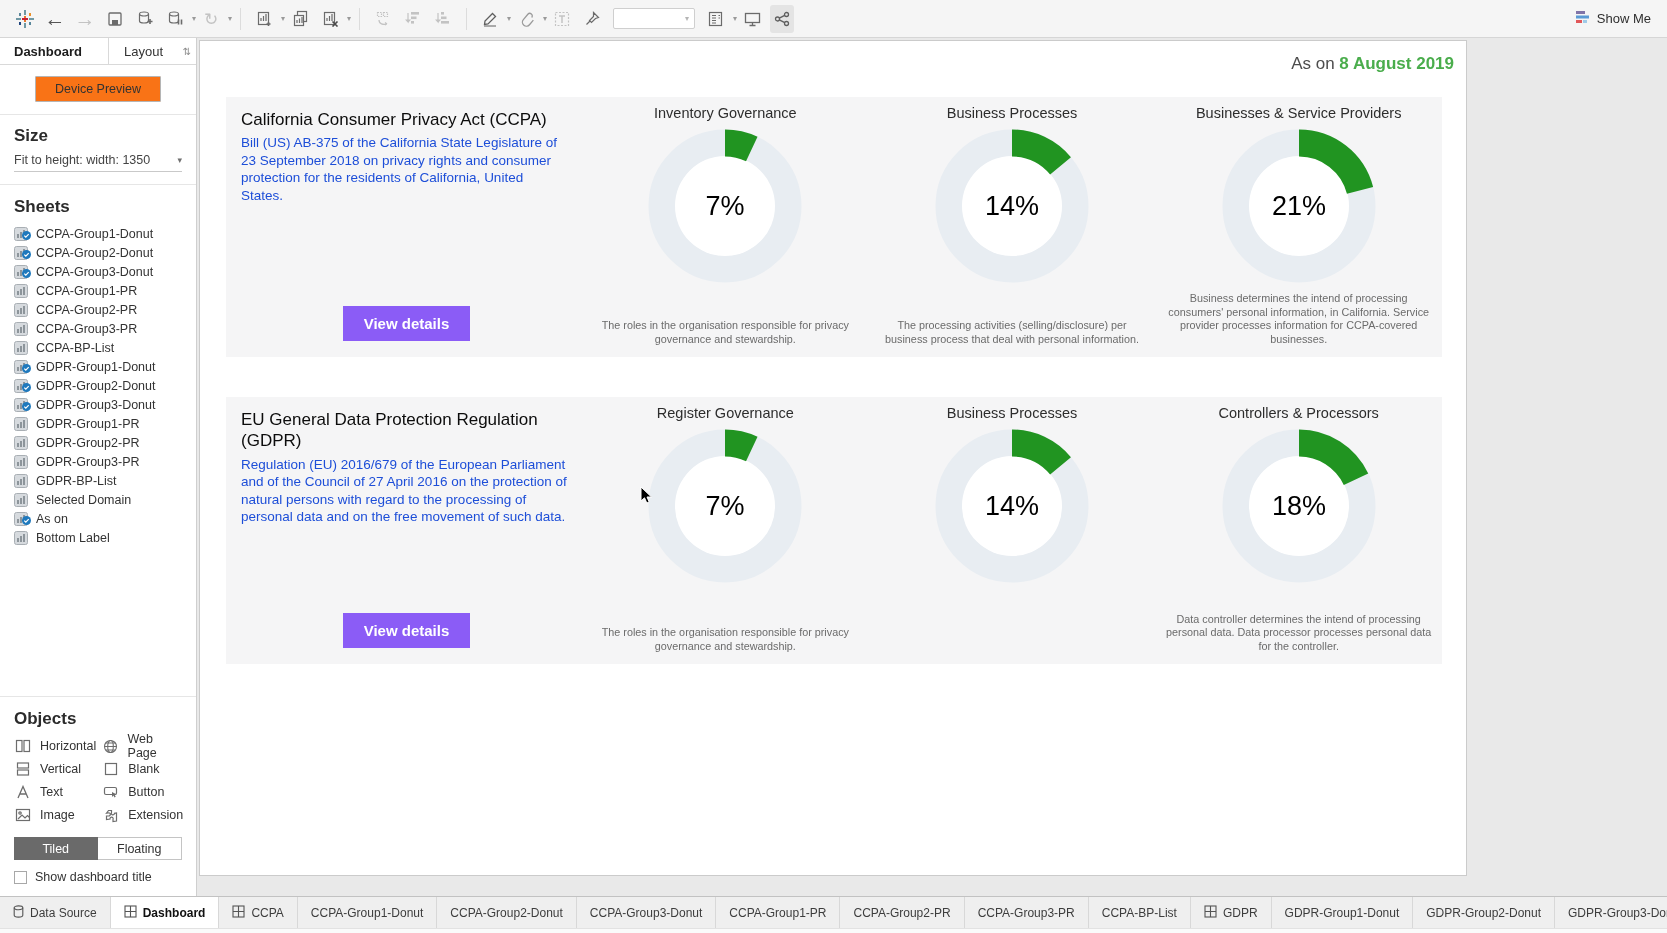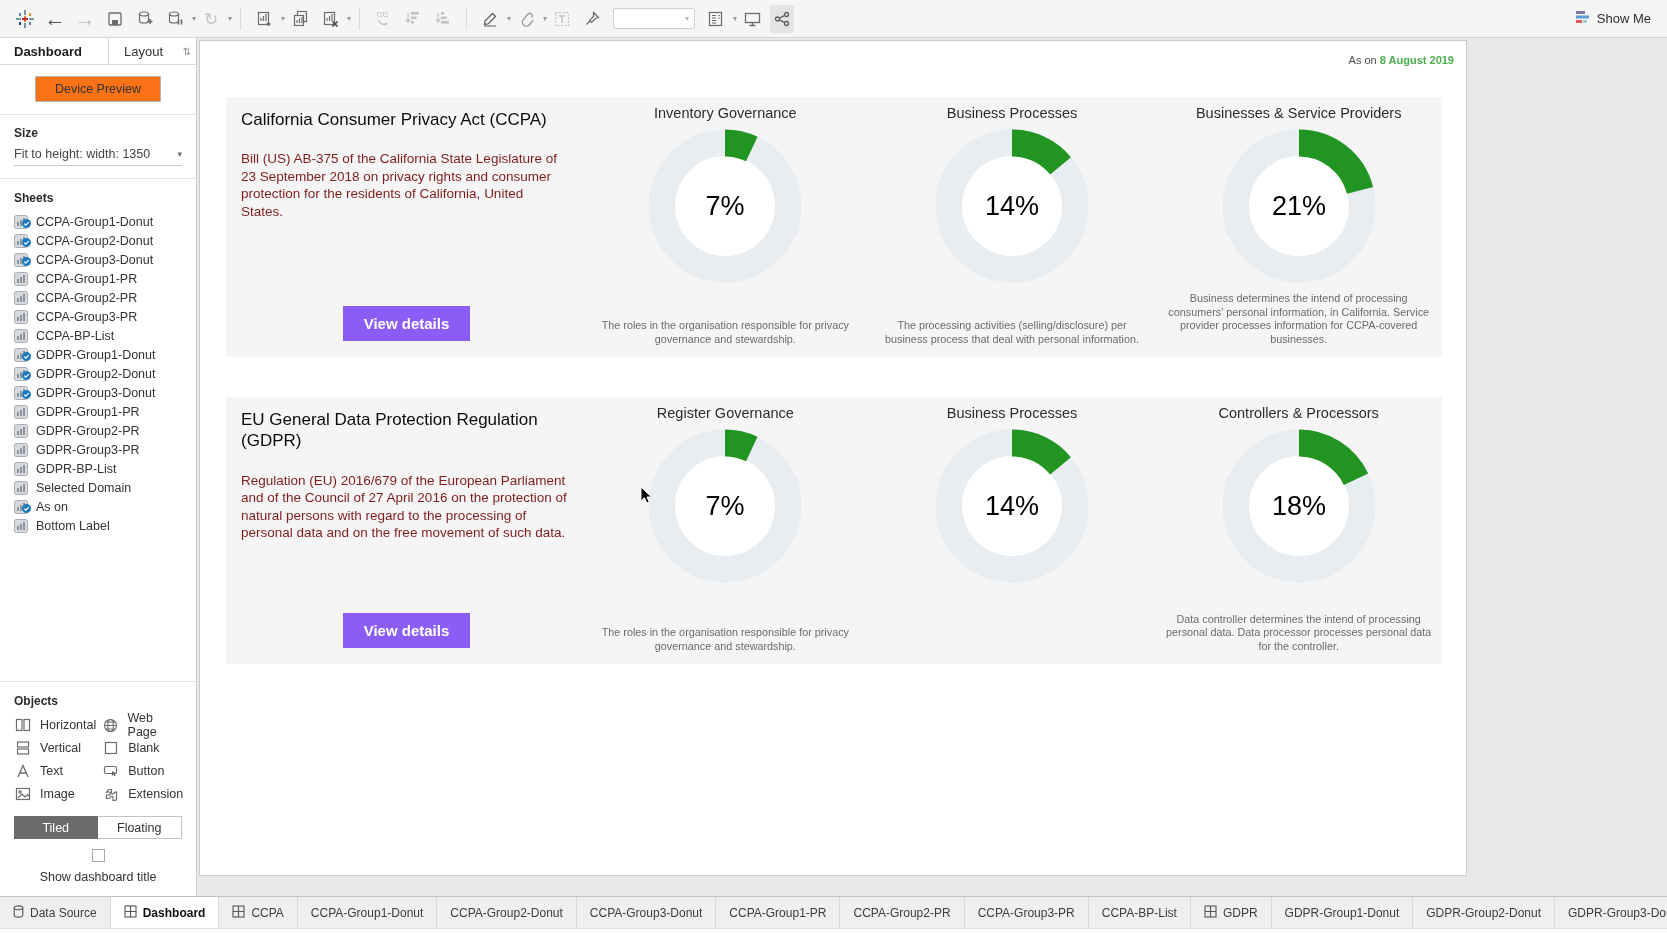--- a/index.html
+++ b/index.html
@@ -24,55 +24,55 @@
   #sidebar { position:absolute; left:0; top:38px; width:197px; bottom:37px; background:#fff;
              border-right:1px solid #cfcfcf; display:flex; flex-direction:column; }
   .side-tabs { height:27px; display:flex; align-items:stretch; border-bottom:1px solid #d9d9d9; }
   .side-tab { display:flex; align-items:center; font-size:13px; color:#1c1c1c; }
   .side-tab.active { font-weight:bold; padding-left:14px; flex:1; }
   .side-tab.inactive { width:70px; justify-content:center; border-left:1px solid #d9d9d9; color:#333; }
   .pane-collapse { width:18px; display:flex; align-items:center; justify-content:center; color:#8a8a8a; font-size:10px; }
   .device-preview-wrap { padding:11px 0 12px; display:flex; justify-content:center; border-bottom:1px solid #e6e6e6; }
   .device-preview { border:1px solid #b5b5b5; background:#f97316; font-size:12.5px; color:#333; padding:5px 19px; border-radius:1px; }
   .size-sec { padding:11px 14px 12px; border-bottom:1px solid #e6e6e6; }
-  .sec-label { font-size:12px; font-weight:bold; color:#2b2b2b; }
+  .sec-label { font-size:17px; font-weight:bold; color:#2b2b2b; }
   .size-value { margin-top:7px; display:flex; align-items:center; justify-content:space-between;
                 border-bottom:1px solid #c9c9c9; padding-bottom:4px; font-size:12.5px; color:#444; }
   .size-value .caret { font-size:9px; color:#707070; }
   .sheets-sec { padding:12px 0 0 14px; flex:0 0 auto; }
   #sheets-list { margin-top:7px; }
   .sheet-item { display:flex; align-items:center; height:19px; gap:8px; cursor:default; }
   .sheet-ic { position:relative; width:14px; height:14px; flex:0 0 14px; }
   .sheet-ic .badge { position:absolute; right:-3px; bottom:-3px; }
   .sheet-label { font-size:12.5px; color:#333; white-space:nowrap; }
   .side-spacer { flex:1 1 auto; }
   .objects-sec { border-top:1px solid #e6e6e6; padding:12px 14px 0; }
   #objects-grid { margin-top:9px; display:grid; grid-template-columns:1fr 1fr; row-gap:7px; column-gap:6px; }
   .obj-item { display:flex; align-items:center; gap:9px; font-size:12.5px; color:#333; height:16px; }
   .obj-ic { width:17px; display:flex; justify-content:center; color:#6d6d6d; }
   .tile-toggle { display:flex; margin:14px 14px 0; height:23px; }
   .tile-btn { flex:1; display:flex; align-items:center; justify-content:center; font-size:12.5px; }
   .tile-btn.active { background:#6a6a6a; color:#fff; }
   .tile-btn.inactive { background:#fff; color:#333; border:1px solid #c4c4c4; border-left:none; }
-  .show-title-row { display:flex; align-items:center; gap:8px; margin:10px 14px 12px; font-size:12.5px; color:#333;flex-direction:column; }
+  .show-title-row { display:flex; align-items:center; gap:8px; margin:10px 14px 12px; font-size:12.5px; color:#333; }
   .checkbox { width:13px; height:13px; border:1px solid #a8a8a8; background:#fff; }
 
   
   #main { position:absolute; left:198px; top:38px; right:0; bottom:37px; background:#e9e9e9; }
   #canvas { position:absolute; left:1px; top:2px; width:1268px; height:836px; background:#fff; border:1px solid #cbcbcb; }
   #dash-title { position:absolute; left:13px; top:9px; font-size:25px; color:#111; }
-  #as-on { position:absolute; right:12px; top:13px; font-size:11px; color:#4d4d4d; }
+  #as-on { position:absolute; right:12px; top:13px; font-size:17px; color:#4d4d4d; }
   #as-on .date { color:#4aad4c; font-weight:bold; }
 
   .section-card { position:absolute; left:26px; width:1216px; background:#f5f5f6; display:flex; }
   #card-ccpa { top:56px; height:260px; }
   #card-gdpr { top:356px; height:267px; }
   .text-col { width:356px; display:flex; flex-direction:column; padding:12px 10px 16px 15px; }
   .sec-heading { font-size:17px; color:#0c0c0c; line-height:1.25; }
-  .sec-desc { margin-top:20px; font-size:13.5px; color:#7f1d1d; line-height:1.3; padding-right:4px; }
+  .sec-desc { margin-top:4px; font-size:13.5px; color:#1d4ed8; line-height:1.3; padding-right:4px; }
   .view-details { margin-top:auto; align-self:center; background:#8b5cf6; color:#fff; border:none;
                   font-size:15px; font-weight:bold; padding:9px 21px; font-family:inherit; }
   .donut-col { flex:1; display:flex; flex-direction:column; align-items:center; padding:8px 6px 10px; }
   .donut-title { font-size:14.5px; color:#2d2d2d; }
   .donut-col svg.donut { margin-top:6px; }
   .donut-caption { margin-top:auto; font-size:10.8px; color:#6b6b6b; line-height:1.28; text-align:center; max-width:300px; }
 
   
   #tabbar { position:absolute; left:0; right:0; bottom:0; height:37px; background:#efefef; border-top:1px solid #c2c2c2;
             display:flex; flex-direction:column; }

